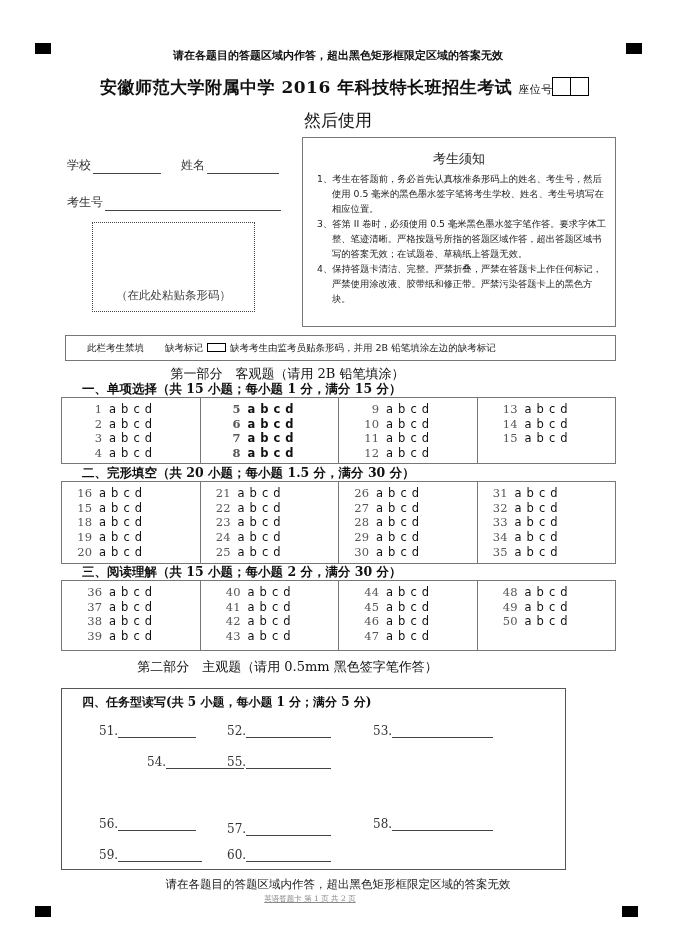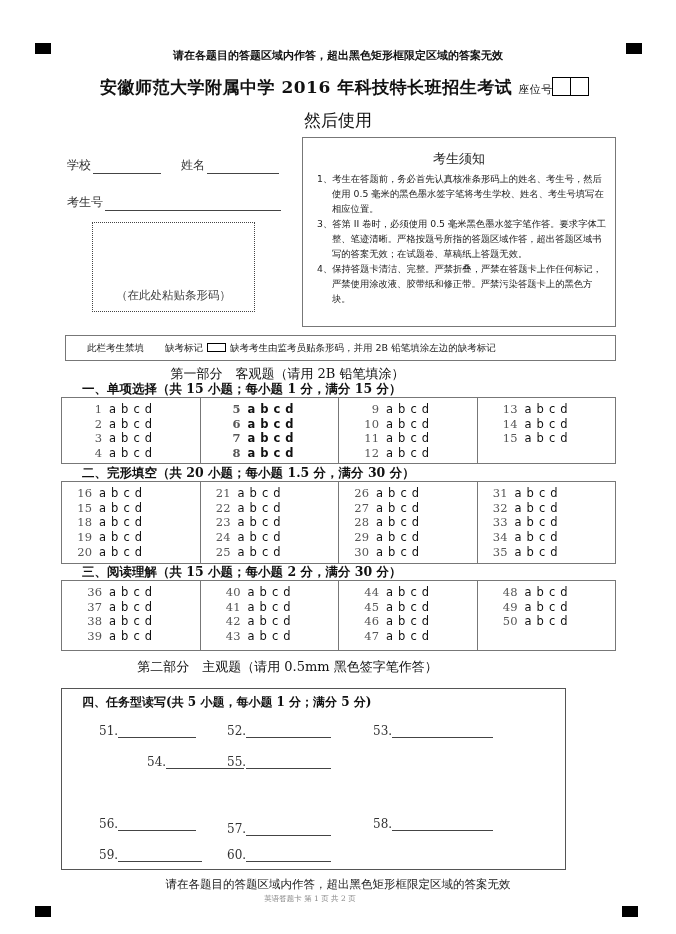--- a/index.html
+++ b/index.html
@@ -30,21 +30,21 @@
   .col { flex: 1; border-right: 1.5px solid #777; padding-top: 4px; }
   .col:last-child { border-right: none; }
   .q { font-size: 11.5px; line-height: 14.7px; white-space: nowrap; }
   .q .num { display: inline-block; width: 22px; text-align: right; color: #555; font-family: "DejaVu Serif", serif; margin-right: 7px; }
   .q .opts { font-family: "DejaVu Sans", sans-serif; letter-spacing: 5px; color: #111; }
   .subj { position: absolute; left: 61px; top: 688px; width: 505px; height: 182px; border: 1.5px solid #555; box-sizing: border-box; }
   .subj .sh { position: absolute; left: 20px; font-size: 12px; font-weight: bold; }
   .blank { position: absolute; font-size: 12px; color: #333; }
   .blank .line { display: inline-block; border-bottom: 1px solid #444; vertical-align: bottom; }
   .footer-note { position: absolute; left: 0; width: 676px; top: 877px; text-align: center; font-size: 11.5px; color: #222; }
-  .page-no { position: absolute; left: 0; width: 620px; top: 894px; text-align: center; font-size: 7.5px; color: #888; }
+  .page-no { position: absolute; left: 0; width: 620px; top: 894px; text-align: center; font-size: 7.5px; color: #888; text-decoration: underline; }
 </style>
 </head>
 <body>
 
 <div class="mark" style="left:35px;top:43px;"></div>
 <div class="mark" style="left:626px;top:43px;"></div>
 <div class="mark" style="left:35px;top:906px;"></div>
 <div class="mark" style="left:622px;top:906px;"></div>
 
 <div class="warn" style="top:48px;">请在各题目的答题区域内作答，超出黑色矩形框限定区域的答案无效</div>

